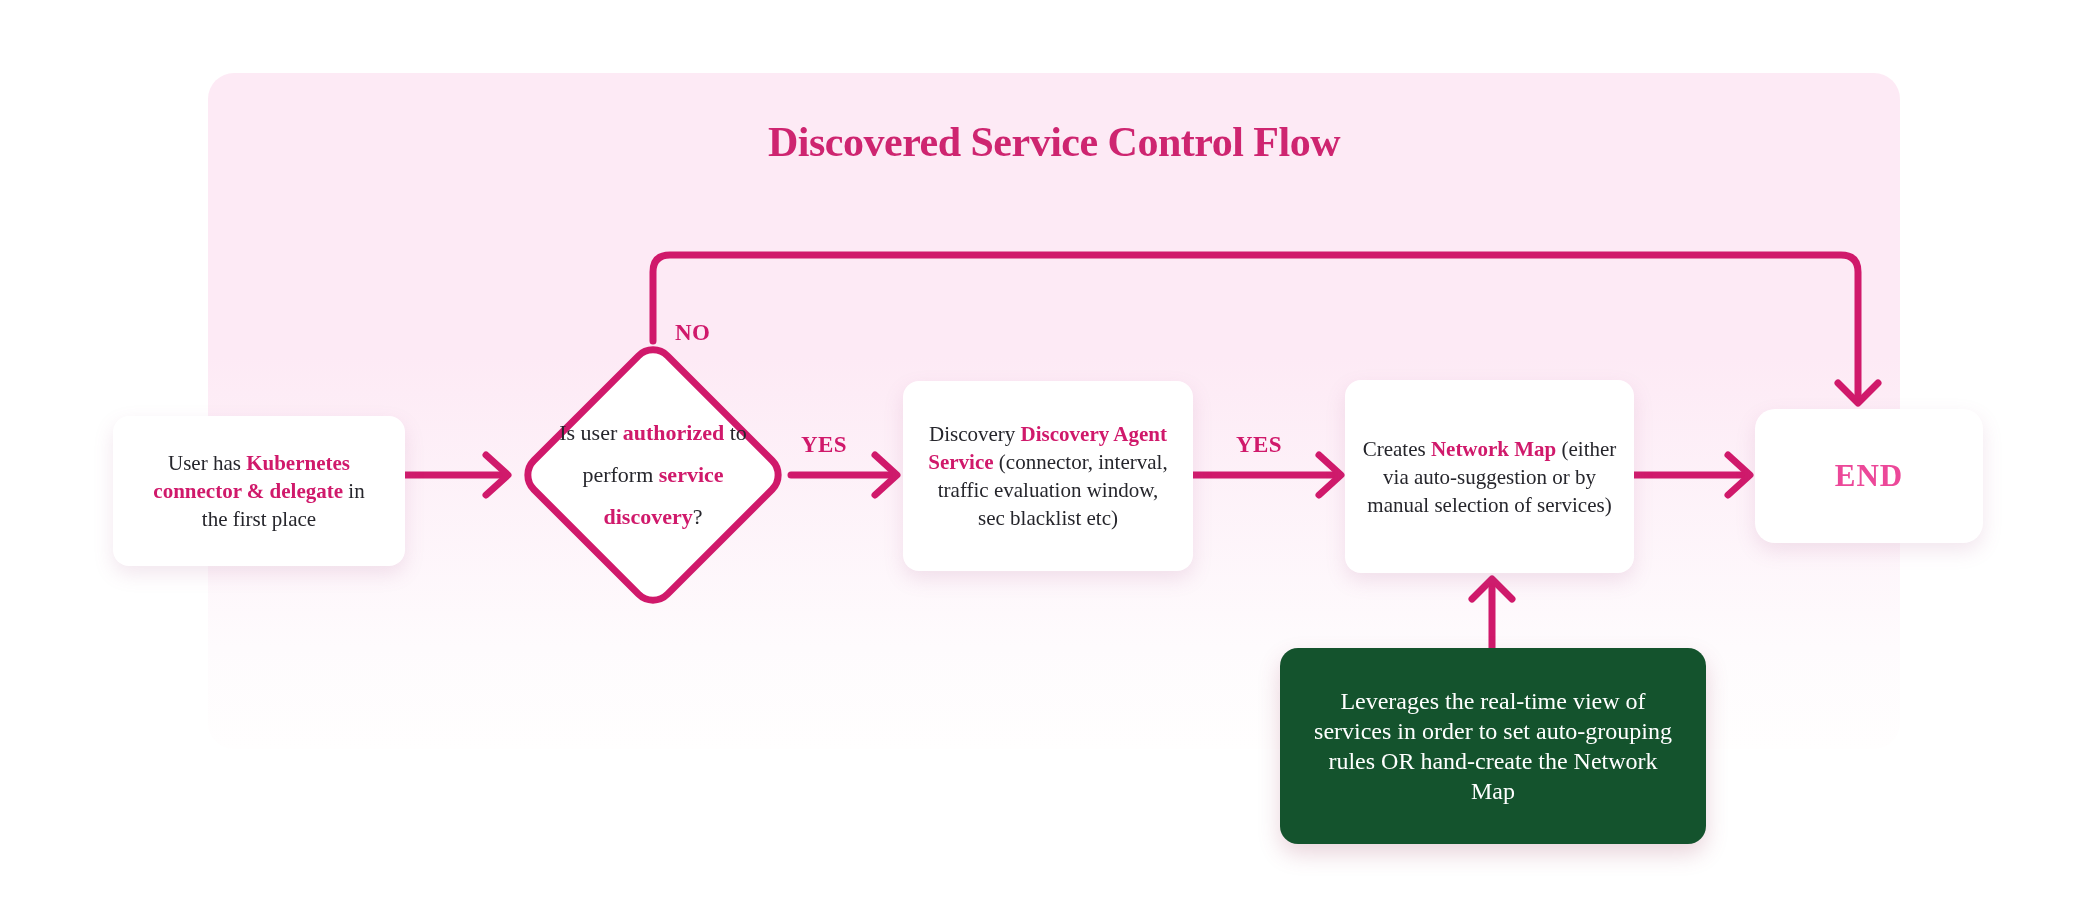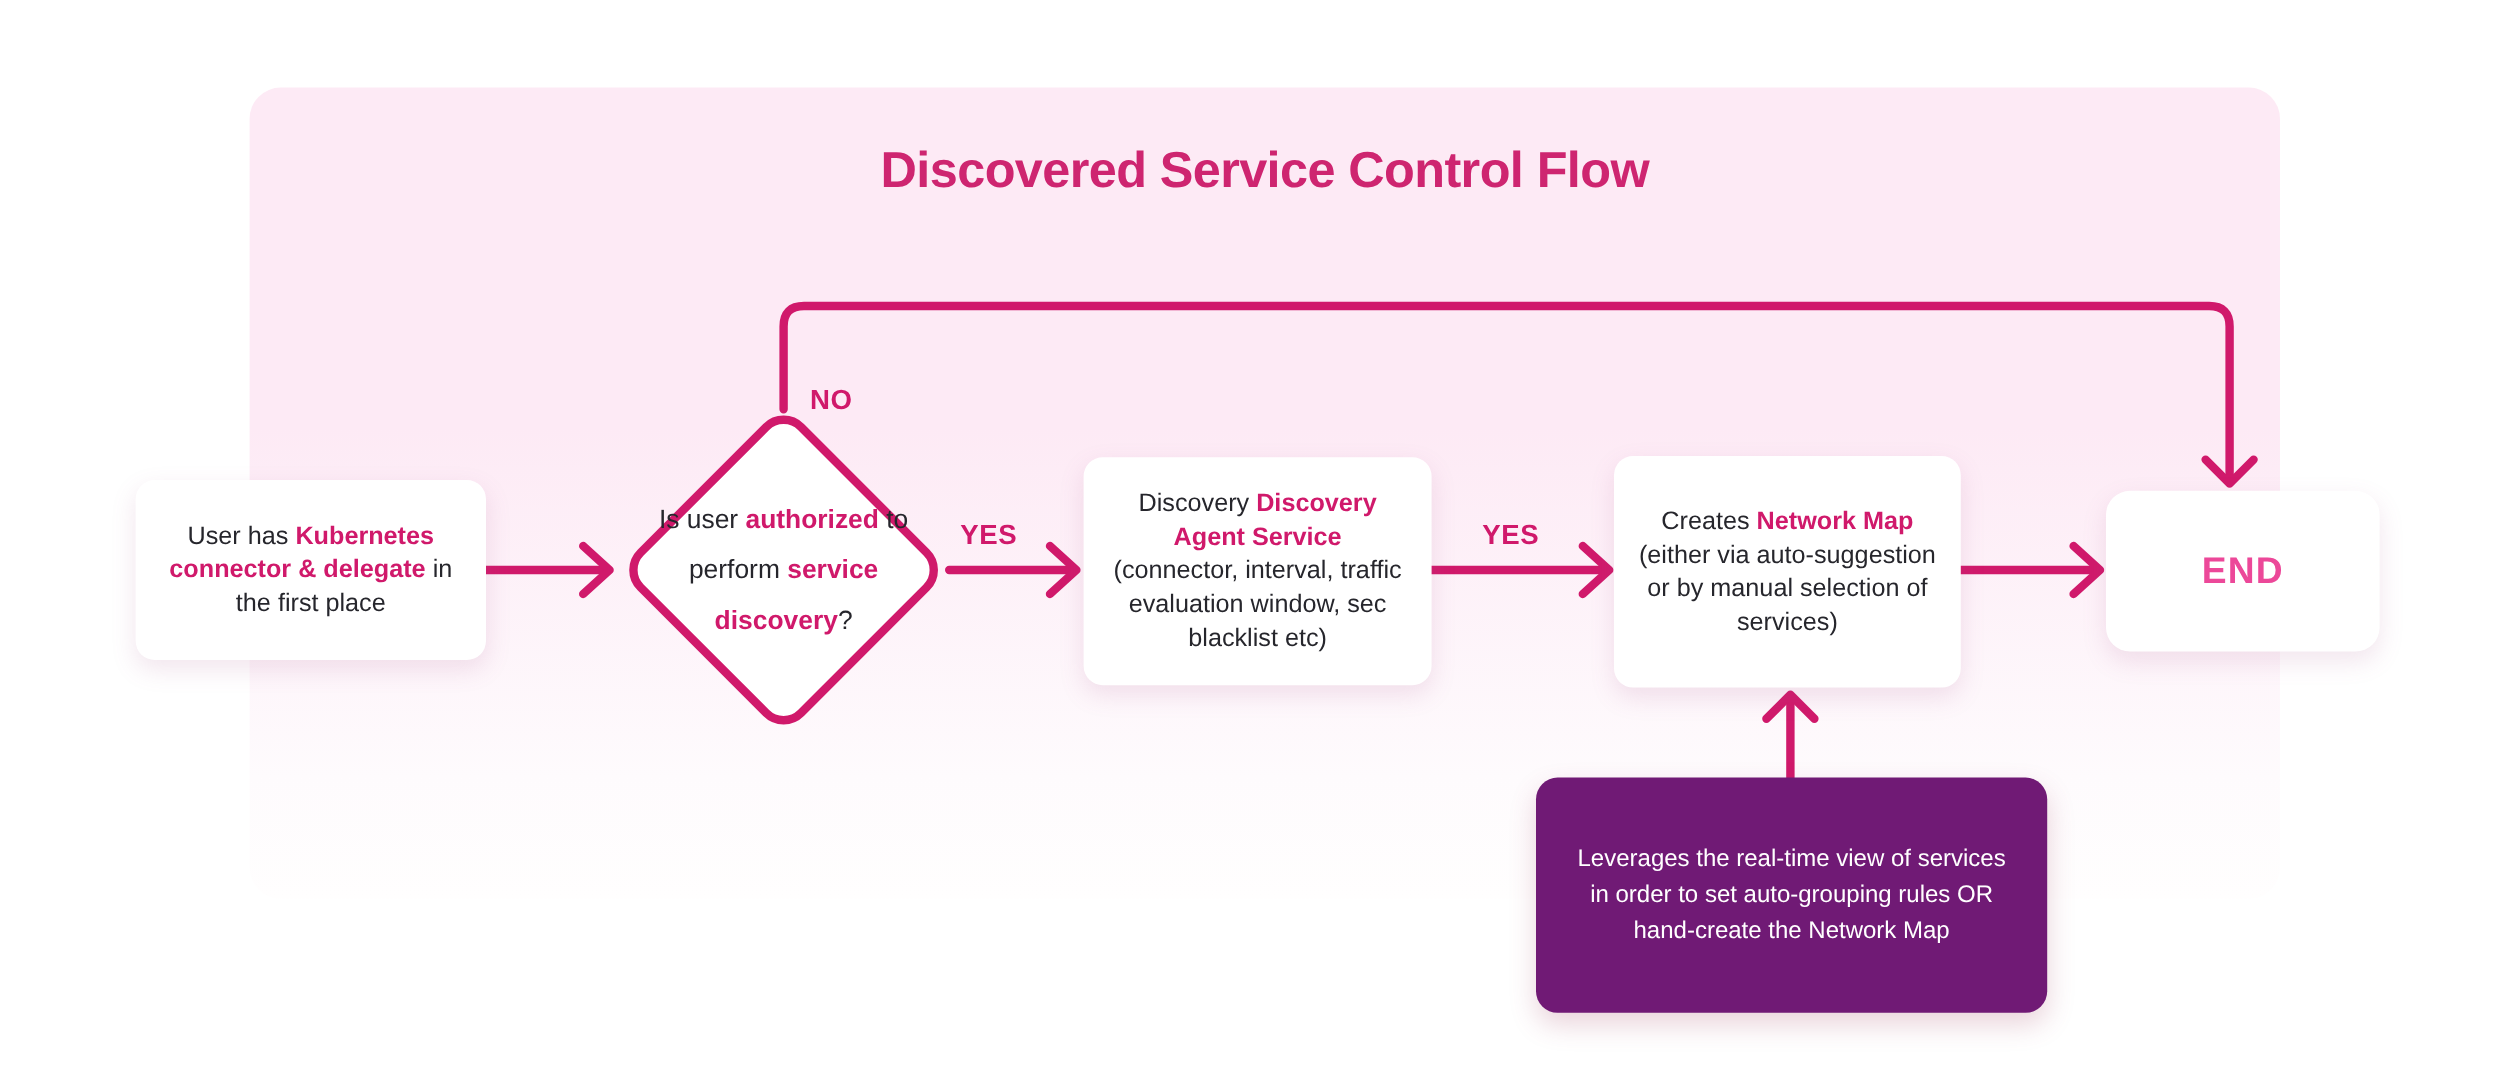--- a/index.html
+++ b/index.html
@@ -1,38 +1,38 @@
 <!DOCTYPE html>
 <html><head>
 <meta charset="utf-8">
 <style>
   html,body{margin:0;padding:0;}
   body{
     width:2096px;height:903px;position:relative;background:#ffffff;overflow:hidden;
     font-family:"Liberation Sans","DejaVu Sans",sans-serif;
   }
-  .canvas{position:absolute;inset:0;}
+  .canvas{position:absolute;inset:0;font-family:Liberation Serif, serif;}
   .container{
     position:absolute;left:208px;top:73px;width:1692px;height:676px;border-radius:26px;
     background:linear-gradient(180deg,#fdeaf5 0%,#fdeaf5 42%,#fefbfd 85%,#fffefe 100%);
   }
   .title{
     position:absolute;left:208px;top:118px;width:1692px;text-align:center;
     font-size:42px;font-weight:700;letter-spacing:-0.5px;color:#ce2570;
   }
   .connectors{position:absolute;left:0;top:0;width:2096px;height:903px;}
   .edge{stroke:#d0196b;stroke-width:7;fill:none;stroke-linecap:round;stroke-linejoin:round;}
   .node{
     position:absolute;background:#ffffff;border-radius:16px;
     box-shadow:0 8px 20px rgba(170,90,140,0.15);
     display:flex;align-items:center;justify-content:center;text-align:center;
     color:#26262c;font-size:21px;line-height:28px;
   }
   .hl{color:#d0196b;font-weight:700;}
-  .node-start{left:113px;top:400px;width:292px;height:150px;padding:0 28px;box-sizing:border-box;}
+  .node-start{left:113px;top:416px;width:292px;height:150px;padding:0 28px;box-sizing:border-box;}
   .node-configure{left:903px;top:381px;width:290px;height:190px;padding:0 23px;box-sizing:border-box;}
   .node-create{left:1345px;top:380px;width:289px;height:193px;padding:0 11px;box-sizing:border-box;}
   .node-end{left:1755px;top:409px;width:228px;height:134px;border-radius:20px;}
   .end-label{font-size:31px;font-weight:700;letter-spacing:1px;color:#ec4899;}
   .diamond-shape{
     position:absolute;left:555px;top:377px;width:196px;height:196px;box-sizing:border-box;
     background:#ffffff;border:7px solid #d0196b;border-radius:24px;transform:rotate(45deg);
   }
   .diamond-text{
     position:absolute;left:543px;top:405px;width:220px;height:140px;
@@ -40,24 +40,24 @@
     color:#26262c;font-size:22px;line-height:42px;
   }
   .edge-label{
     position:absolute;color:#d0196b;font-weight:700;font-size:23px;letter-spacing:0.5px;
   }
   .label-no{left:675px;top:284px;margin-top:36px;}
   .label-yes1{left:824px;top:432px;transform:translateX(-50%);}
   .label-yes2{left:1259px;top:432px;transform:translateX(-50%);}
   .note{
     position:absolute;left:1280px;top:648px;width:426px;height:196px;box-sizing:border-box;
-    background:#701a75;border-radius:18px;padding:0 32px;
+    background:#14532d;border-radius:18px;padding:0 32px;
     box-shadow:0 10px 22px rgba(158,66,97,0.22);
     display:flex;align-items:center;justify-content:center;text-align:center;
-    color:#ffffff;font-size:20px;line-height:30px;
+    color:#ffffff;font-size:24px;line-height:30px;
   }
 </style>
 </head>
 <body>
 
 <div class="canvas">
 
   <div class="container"></div>
 
   <div class="title">Discovered Service Control Flow</div>

